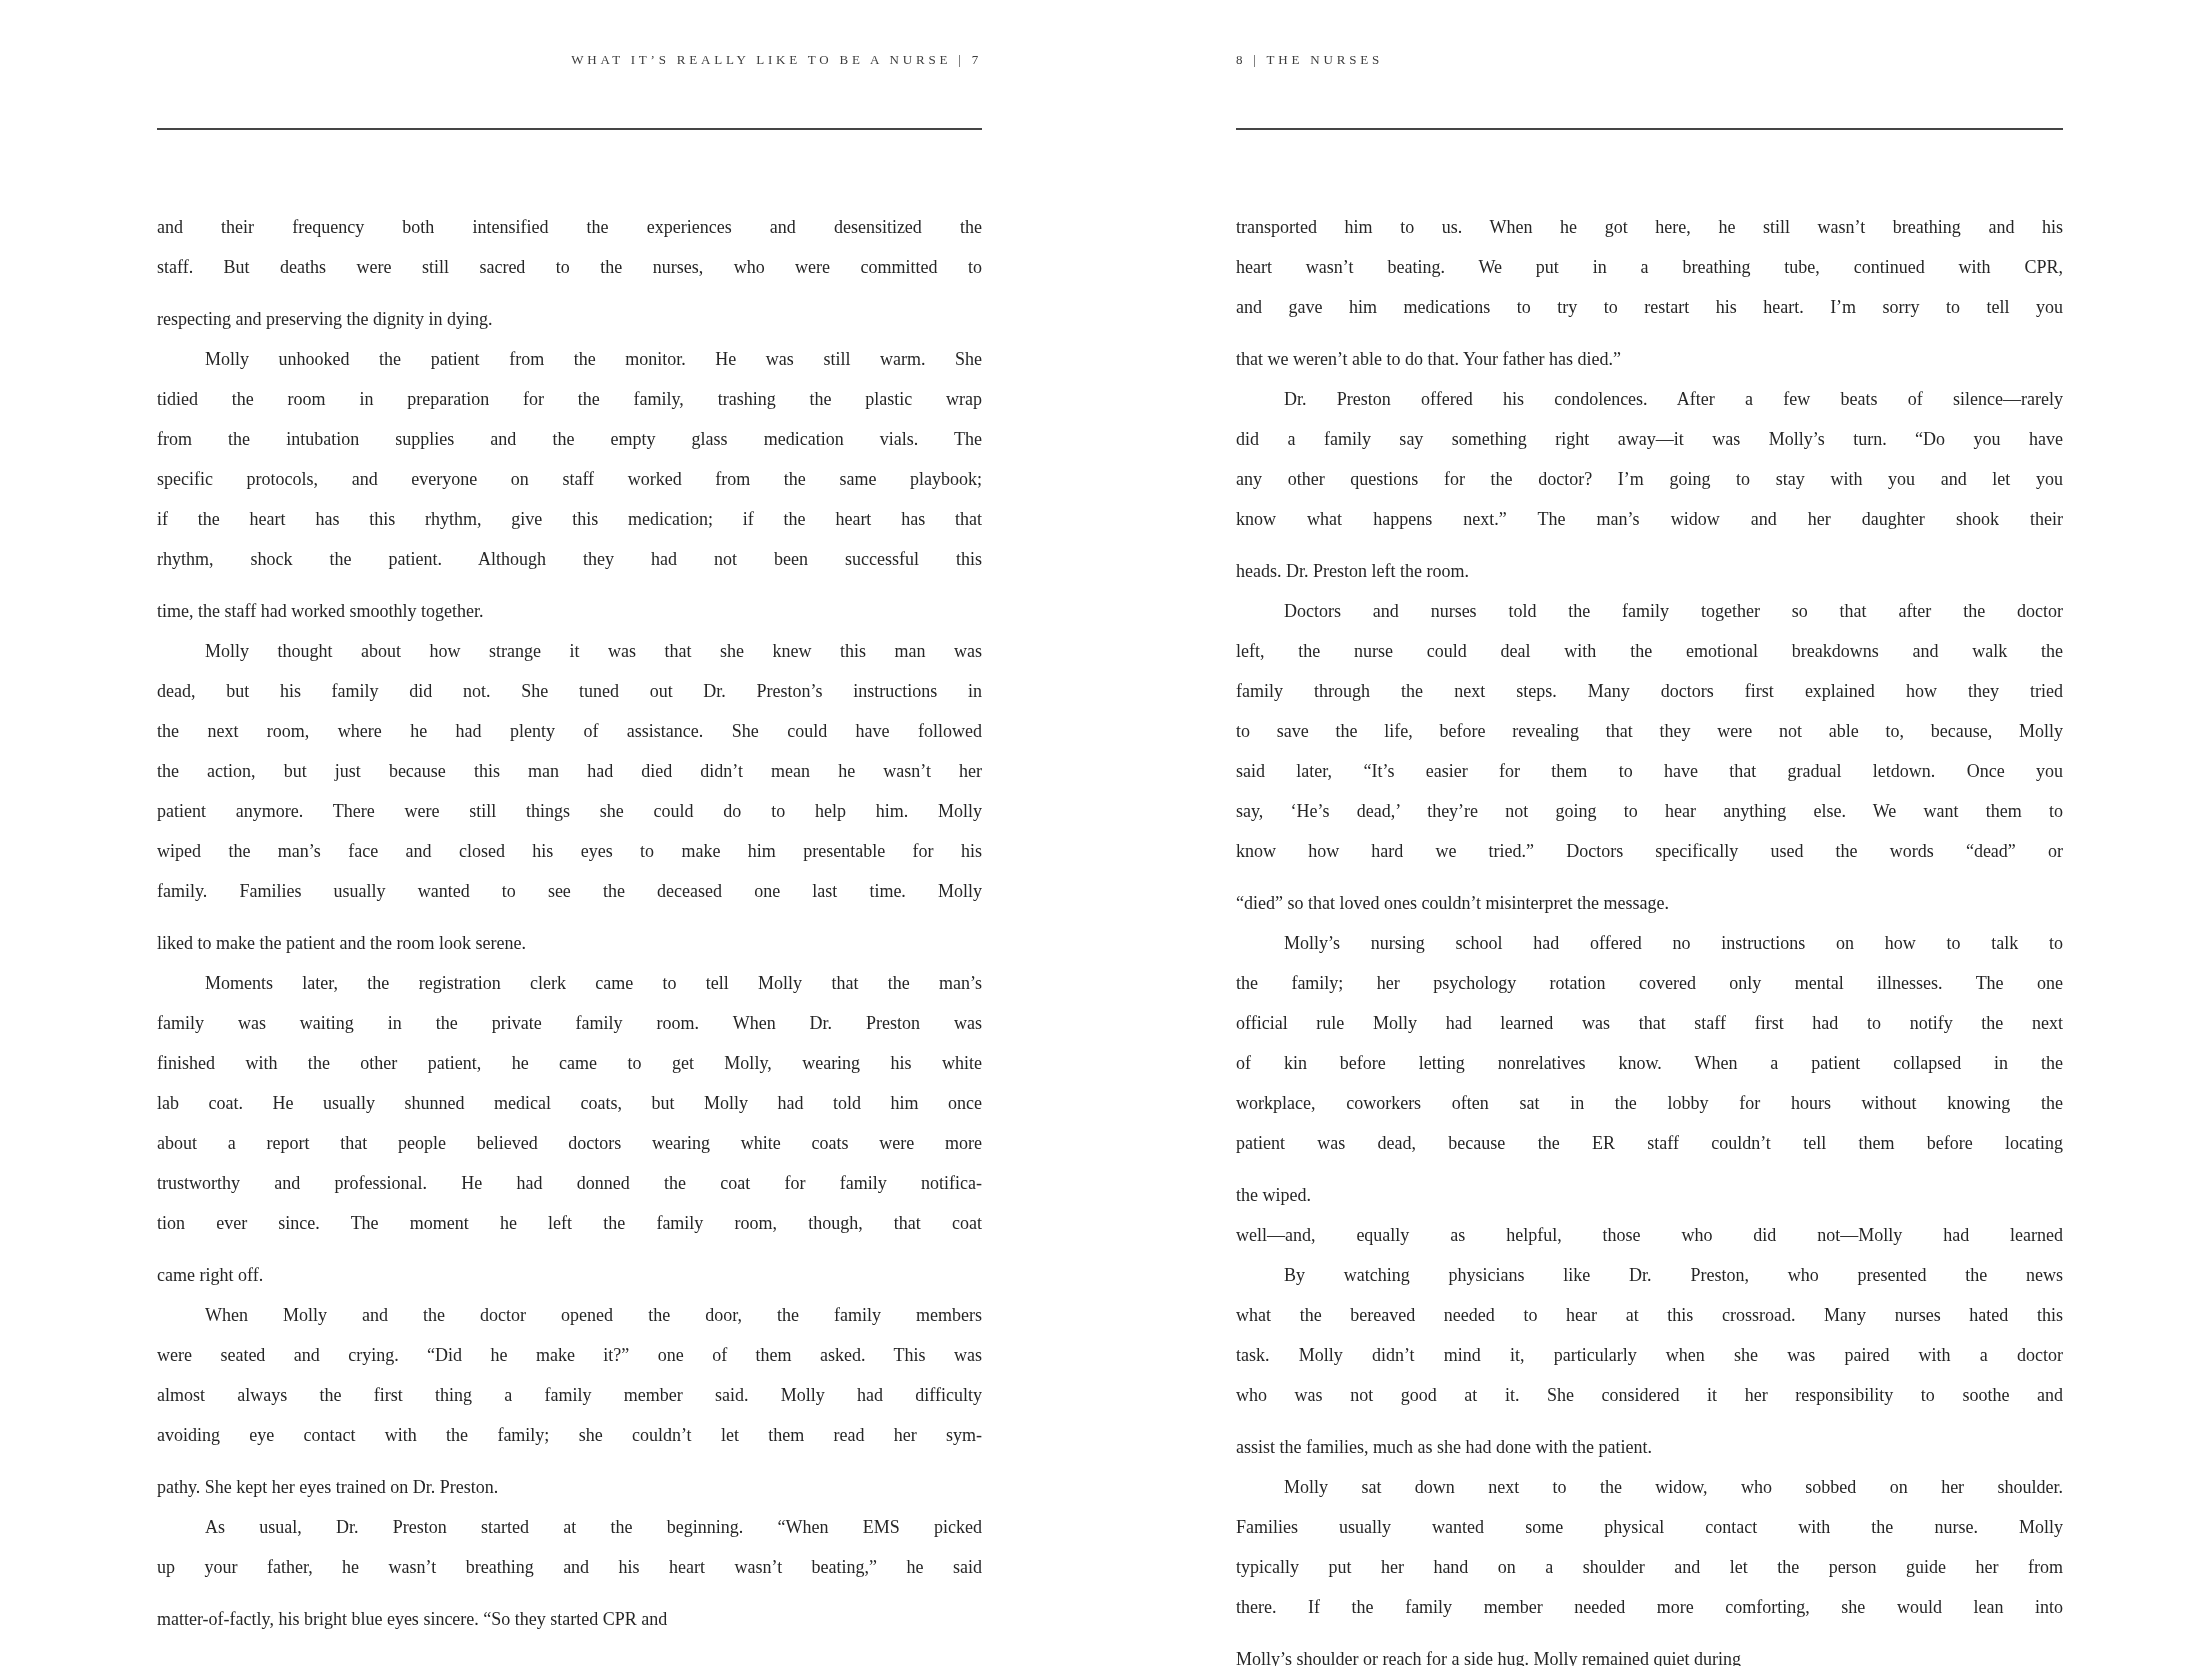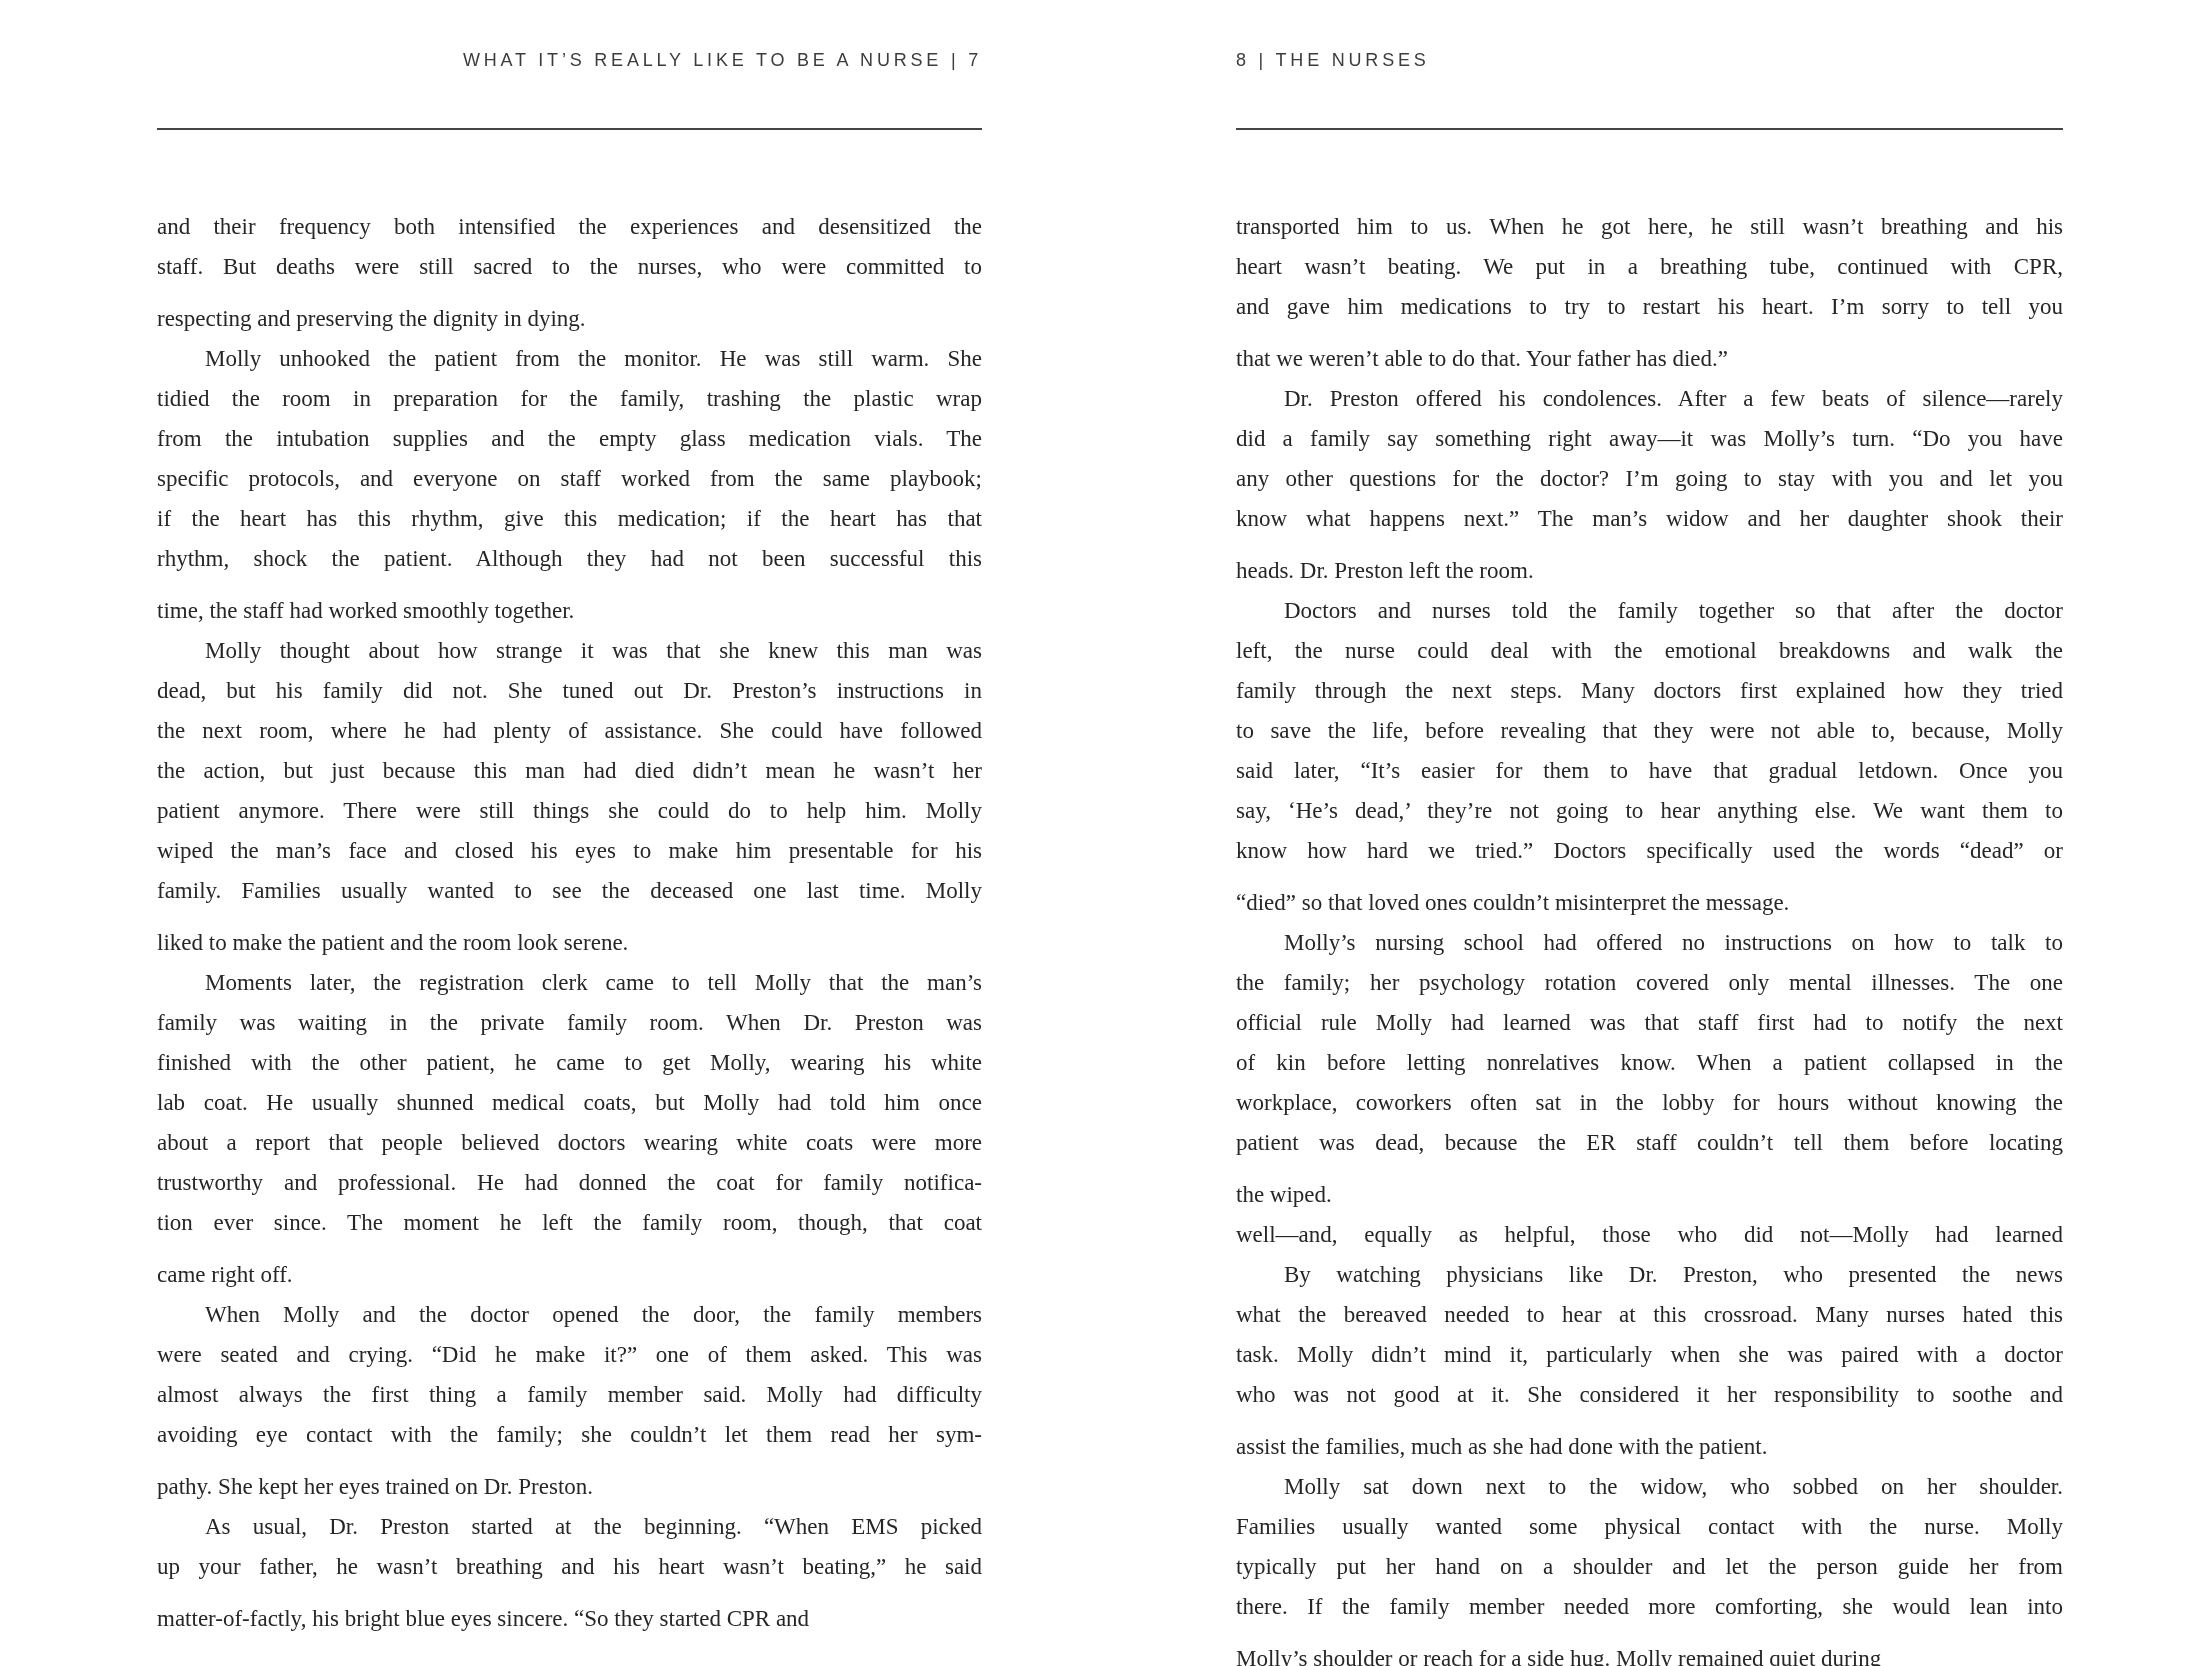--- a/index.html
+++ b/index.html
@@ -15,40 +15,40 @@
   .spread {
     display: flex;
     align-items: flex-start;
     padding-top: 48px;
   }
   .page { flex: 0 0 auto; }
   .page-left  { margin-left: 157px; width: 825px; }
   .page-right { margin-left: 254px; width: 827px; }
 
   .running-head {
-    font-family: Liberation Sans, sans-serif;
-    font-size: 18px;
+    font-family: Liberation Serif, serif;
+    font-size: 13px;
     line-height: 24px;
     letter-spacing: 3.8px;
     color: var(--head-color, #3c3c3c);
     white-space: nowrap;
   }
   .page-left .running-head { text-align: right; }
   .page-right .running-head { text-align: left; }
 
   .rule {
     border: none;
     border-top: 2.5px solid var(--rule-color, #454545);
     margin: 56px 0 0 0;
     width: 100%;
   }
 
   .page-body {
     margin-top: 77px;
-    font-size: 23px;
+    font-size: 18px;
     line-height: 40px;
   }
   .paragraph { margin: 0; }
   .line {
     text-align: justify;
     text-align-last: justify;
     white-space: normal;
   }
   .line.last {
     text-align: left;

